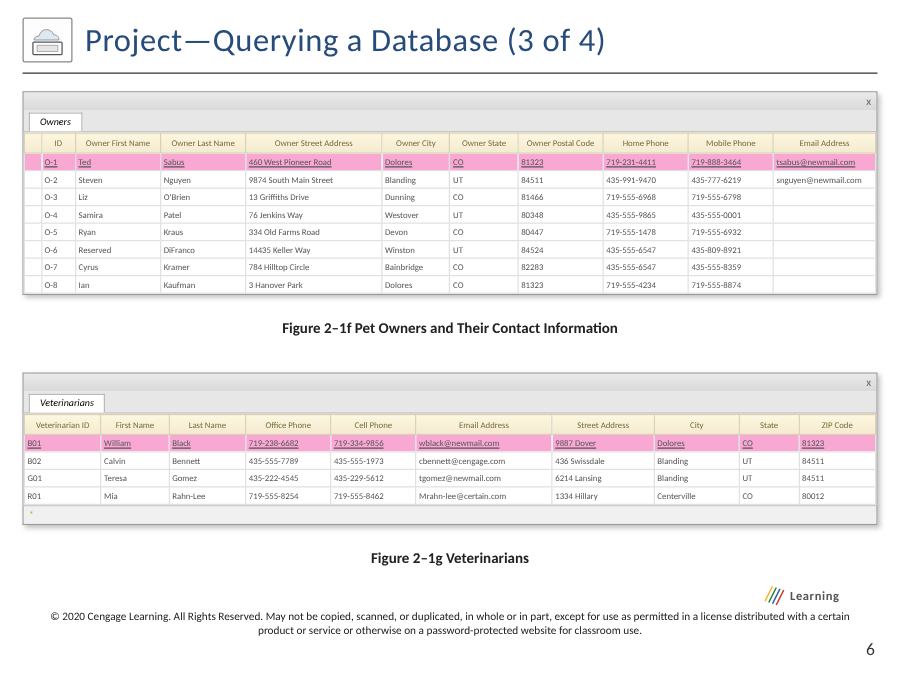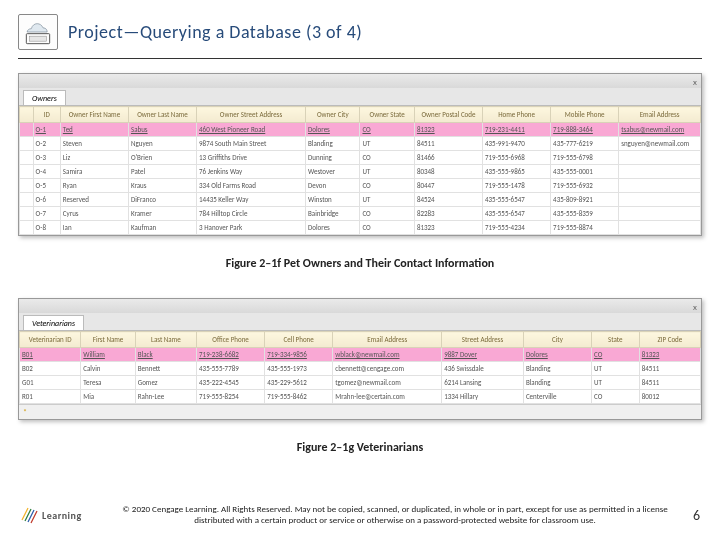--- a/index.html
+++ b/index.html
@@ -1,33 +1,33 @@
 <!DOCTYPE html>
 <html><head>
 <meta charset="utf-8">
 <style>
   * { box-sizing: border-box; margin: 0; padding: 0; }
   html, body { width: 720px; height: 540px; font-family: Calibri, Arial, sans-serif; background: #fff; overflow: hidden; }
   .slide { position: relative; width: 720px; height: 540px; }
   .header { display: flex; align-items: center; padding: 14px 20px 6px 18px; }
   .header-icon-box { width: 40px; height: 36px; border: 1px solid #888; border-radius: 2px; display:flex; align-items:center; justify-content:center; margin-right:10px; background:#fdfdfd; }
-  .title { font-size: 18px; color: #274b7a; font-weight: 400; letter-spacing: .5px; }
+  .title { font-size: 26px; color: #274b7a; font-weight: 400; letter-spacing: .5px; }
   .title-rule { height: 1px; background: #333; margin: 2px 18px 0 18px; }
   .figure-wrap { margin: 14px 18px 0 18px; border: 1px solid #999; box-shadow: 2px 2px 4px rgba(0,0,0,.25); background:#f4f4f4; }
   .win-bar { height: 14px; background: linear-gradient(#eaeaea,#d9d9d9); display:flex; align-items:center; justify-content:flex-end; padding-right:4px; }
   .win-x { font-size:9px; color:#666; }
   .tab-row { display:flex; background:#e7e7e7; border-bottom:1px solid #bbb; }
   .tab { font-size:8px; padding:2px 8px; background:#fff; border:1px solid #bbb; border-bottom:none; margin:2px 0 0 4px;font-style:italic; }
   table.db { width:100%; border-collapse:collapse; background:#fff; font-size:7px; color:#555; table-layout:fixed; }
   table.db th { background:linear-gradient(#fdf7df,#f3ead0); color:#7a6a3b; font-weight:400; border:1px solid #d9d2b8; padding:3px 2px; white-space:nowrap; overflow:hidden; }
   table.db td { border:1px solid #e1e1e1; padding:2px 2px; white-space:nowrap; overflow:hidden; text-overflow:ellipsis; }
   table.db tr.selected td { background:#f9a8d4;text-decoration:underline; }
   .nav-row { font-size:7px; color:#555; padding:2px 4px; background:#f0f0f0; border-top:1px solid #ccc; }
   .caption { text-align:center; font-size:12px; font-weight:700; color:#222; margin-top:20px; }
-  .footer { position:absolute; bottom:12px; left:0; right:0; display:flex; align-items:center; padding:0 20px; }
+  .footer { position:absolute; bottom:12px; left:0; right:0; display:flex; align-items:flex-end; padding:0 20px;flex-direction:column; }
   .footer-logo { width:90px; height:26px; display:flex; align-items:center; gap:4px; }
   .footer-logo .mark { width:18px; height:18px; display:inline-block; }
   .footer-logo .mark svg { width:18px; height:18px; }
   .footer-logo .word { font-size:10px; color:#555; font-weight:600; letter-spacing:.5px; }
   .footer-text { flex:1; font-size:9px; color:#222; text-align:center; line-height:1.2; padding:0 6px; }
   .page-num { font-size:14px; color:#333; width:20px; text-align:right; }
   .star { font-size:8px; color:#d4a62a; }
 </style>
 </head>
 <body>

